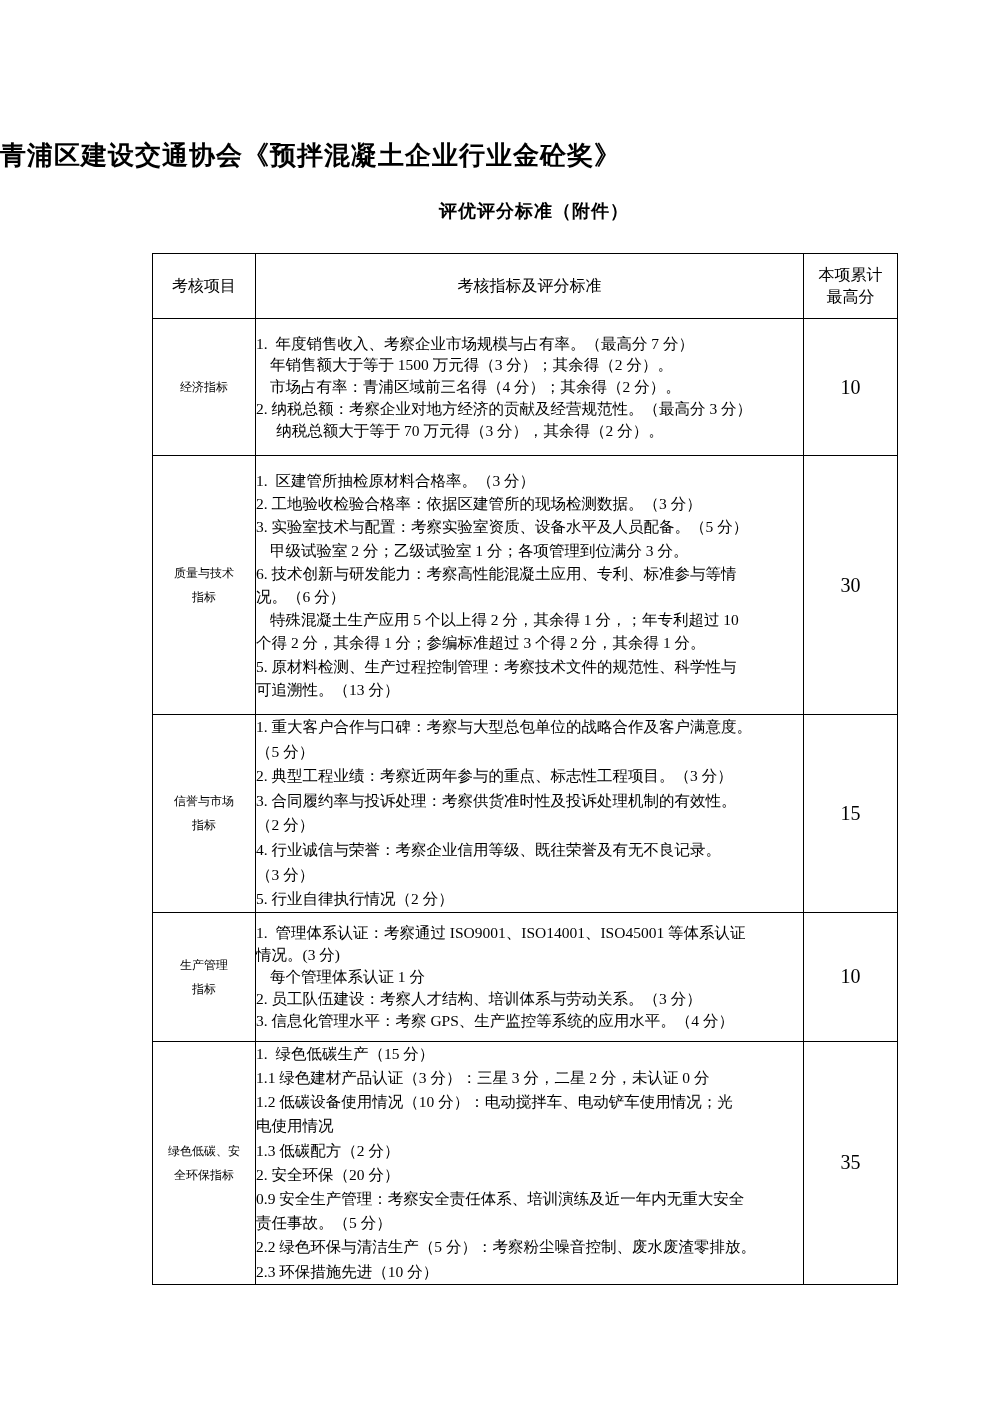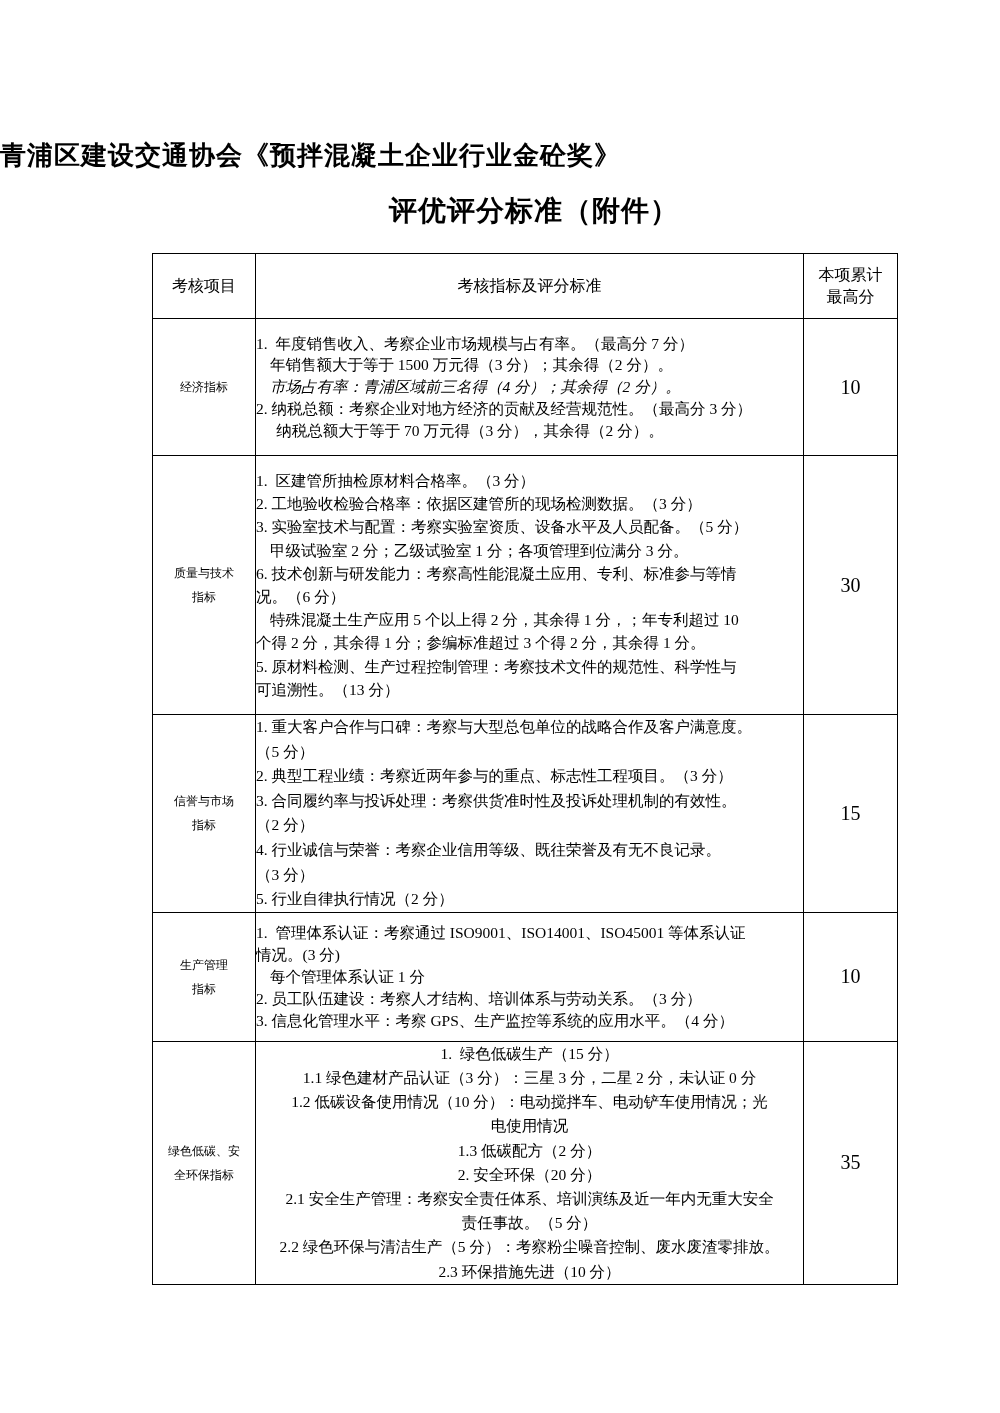--- a/index.html
+++ b/index.html
@@ -22,21 +22,21 @@
     font-size: 26px;
     letter-spacing: 1px;
     line-height: 34px;
   }
   .doc-subtitle {
     margin-top: 22px;
     text-align: center;
     padding-left: 68px; 
     font-family: "Liberation Sans", "DejaVu Sans", sans-serif;
     font-weight: bold;
-    font-size: 28px;
+    font-size: 18px;
     letter-spacing: 1px;
     line-height: 34px;
   }
   table.criteria {
     border-collapse: collapse;
     table-layout: fixed;
     margin: 25px 0 0 152px;
     width: 745px;
   }
   table.criteria th,
@@ -75,21 +75,21 @@
   
   tbody tr:nth-child(1) { height: 137px; }
   tbody tr:nth-child(1) .line { line-height: 21.8px; }
   tbody tr:nth-child(2) { height: 259px; }
   tbody tr:nth-child(2) .line { line-height: 23.2px; }
   tbody tr:nth-child(3) { height: 197px; }
   tbody tr:nth-child(3) .line { line-height: 24.6px; }
   tbody tr:nth-child(4) { height: 129px; }
   tbody tr:nth-child(4) .line { line-height: 22px; }
   tbody tr:nth-child(5) { height: 243px; }
-  tbody tr:nth-child(5) .line { line-height: 24.2px; text-align: center; }
+  tbody tr:nth-child(5) .line { line-height: 24.2px; }
 </style>
 </head>
 <body>
 
 <div class="doc-title">青浦区建设交通协会《预拌混凝土企业行业金砼奖》</div>
 
 <div class="doc-subtitle">评优评分标准（附件）</div>
 
 <table class="criteria">
   <colgroup>
@@ -108,21 +108,21 @@
     </tr>
   </thead>
   <tbody id="criteria-body">
   <tr>
         <td class="cat-cell">
           <div>经济指标</div>
         </td>
         <td class="det-cell">
           <div class="line">1.  年度销售收入、考察企业市场规模与占有率。（最高分 7 分）</div>
           <div class="line" style="padding-left: 0.9em;">年销售额大于等于 1500 万元得（3 分）；其余得（2 分）。</div>
-          <div class="line" style="padding-left: 0.9em; font-style: italic;">市场占有率：青浦区域前三名得（4 分）；其余得（2 分）。</div>
+          <div class="line" style="padding-left: 0.9em;">市场占有率：青浦区域前三名得（4 分）；其余得（2 分）。</div>
           <div class="line">2. 纳税总额：考察企业对地方经济的贡献及经营规范性。（最高分 3 分）</div>
           <div class="line" style="padding-left: 1.3em;">纳税总额大于等于 70 万元得（3 分），其余得（2 分）。</div>
         </td>
         <td class="score-cell">10</td>
       </tr>
       <tr>
         <td class="cat-cell">
           <div>质量与技术</div>
           <div>指标</div>
         </td>
@@ -176,21 +176,21 @@
           <div>绿色低碳、安</div>
           <div>全环保指标</div>
         </td>
         <td class="det-cell">
           <div class="line">1.  绿色低碳生产（15 分）</div>
           <div class="line">1.1 绿色建材产品认证（3 分）：三星 3 分，二星 2 分，未认证 0 分</div>
           <div class="line">1.2 低碳设备使用情况（10 分）：电动搅拌车、电动铲车使用情况；光</div>
           <div class="line">电使用情况</div>
           <div class="line">1.3 低碳配方（2 分）</div>
           <div class="line">2. 安全环保（20 分）</div>
-          <div class="line">2.1 安全生产管理：考察安全责任体系、培训演练及近一年内无重大安全</div>
+          <div class="line">0.9 安全生产管理：考察安全责任体系、培训演练及近一年内无重大安全</div>
           <div class="line">责任事故。（5 分）</div>
           <div class="line">2.2 绿色环保与清洁生产（5 分）：考察粉尘噪音控制、废水废渣零排放。</div>
           <div class="line">2.3 环保措施先进（10 分）</div>
         </td>
         <td class="score-cell">35</td>
       </tr>
     </tbody>
 </table>
 
 </body></html>

